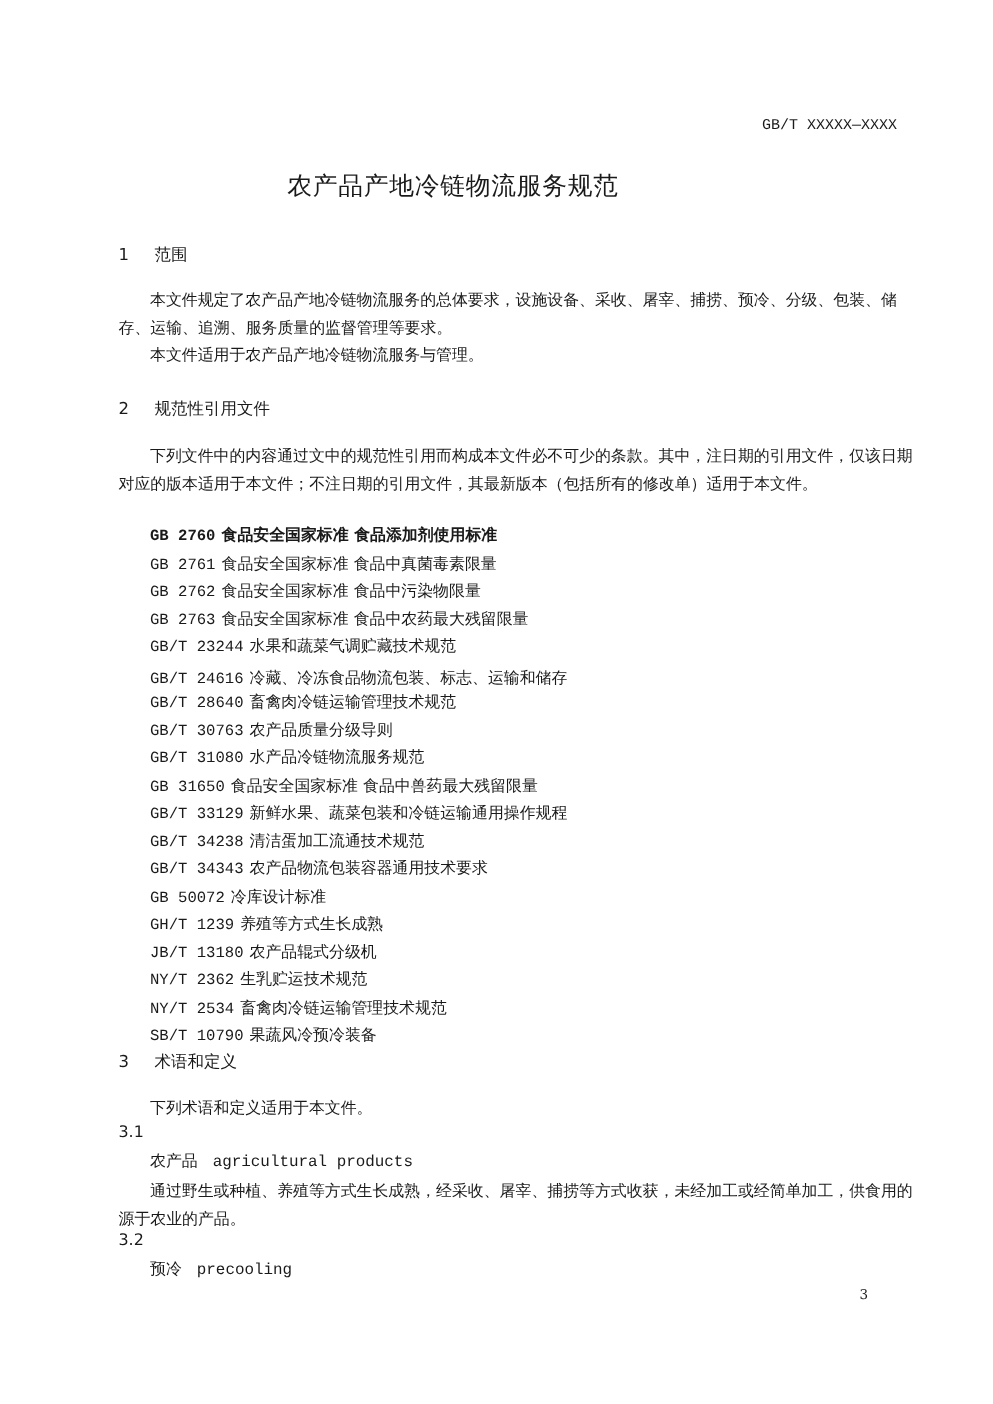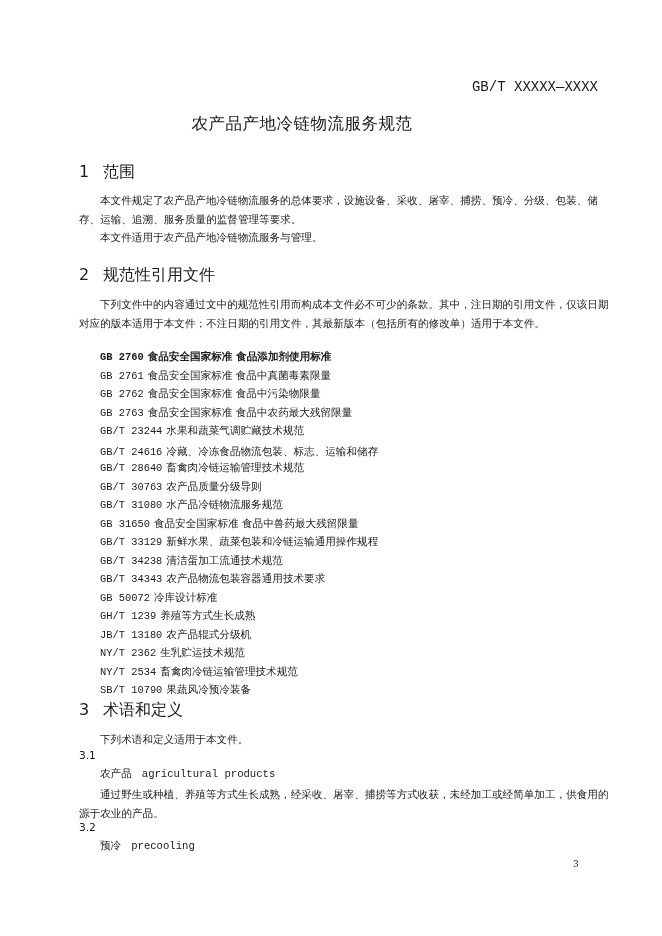--- a/index.html
+++ b/index.html
@@ -1,21 +1,21 @@
 <!DOCTYPE html>
 <html><head>
 <meta charset="utf-8">
 <style>
   html, body { margin: 0; padding: 0; background: #ffffff; }
   body { width: 662px; height: 936px; position: relative; overflow: hidden;
          font-family: "DejaVu Serif", "Liberation Serif", serif; color: #1a1a1a; }
   .abs { position: absolute; white-space: nowrap; }
-  .std-code { top: 79px; right: 64px; font-family: "Liberation Mono", "DejaVu Sans Mono", monospace; font-size: 14px; }
+  .std-code { top: 79px; right: 64px; font-family: "Liberation Mono", "DejaVu Sans Mono", monospace; font-size: 10px; }
   .title { top: 113px; left: 0; width: 604px; text-align: center; font-family: "DejaVu Sans", sans-serif; font-size: 16.5px; letter-spacing: 0.5px; }
-  .h { font-family: "DejaVu Sans", sans-serif; font-size: 16px; left: 79px; }
+  .h { font-family: "DejaVu Sans", sans-serif; font-size: 11px; left: 79px; }
   .h .num { display: inline-block; width: 24px; }
   .p { font-size: 10.6px; left: 79px; width: 530px; white-space: normal; line-height: 18.5px; text-indent: 21px; }
   .line { font-size: 10.6px; left: 100px; }
   .line .code { font-family: "Liberation Mono", "DejaVu Sans Mono", monospace; font-size: 10.4px; margin-right: 4px; }
   .sub { font-family: "DejaVu Sans", sans-serif; font-size: 10.6px; left: 79px; }
   .term { left: 100px; font-family: "DejaVu Sans", sans-serif; font-size: 10.6px; }
   .term .en { font-family: "Liberation Mono", "DejaVu Sans Mono", monospace; margin-left: 10px; }
   .pageno { top: 859px; left: 573px; font-size: 9px; }
 </style>
 </head>

